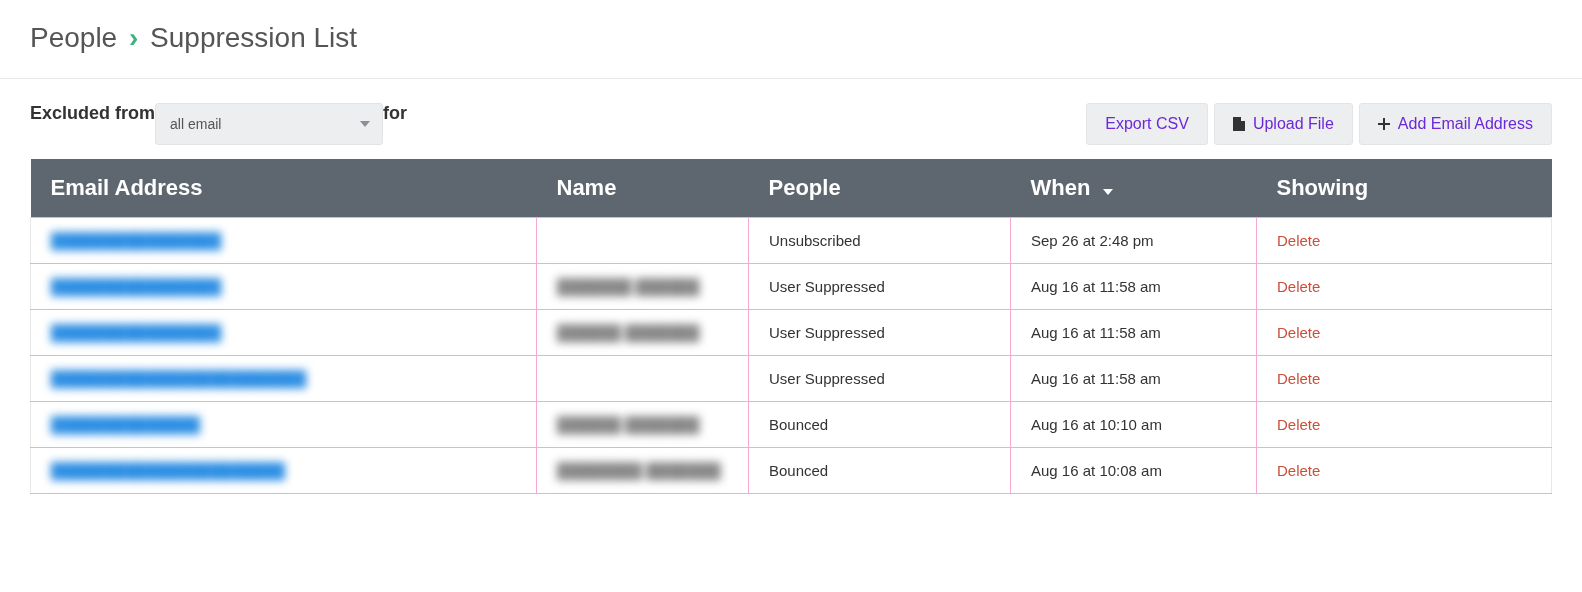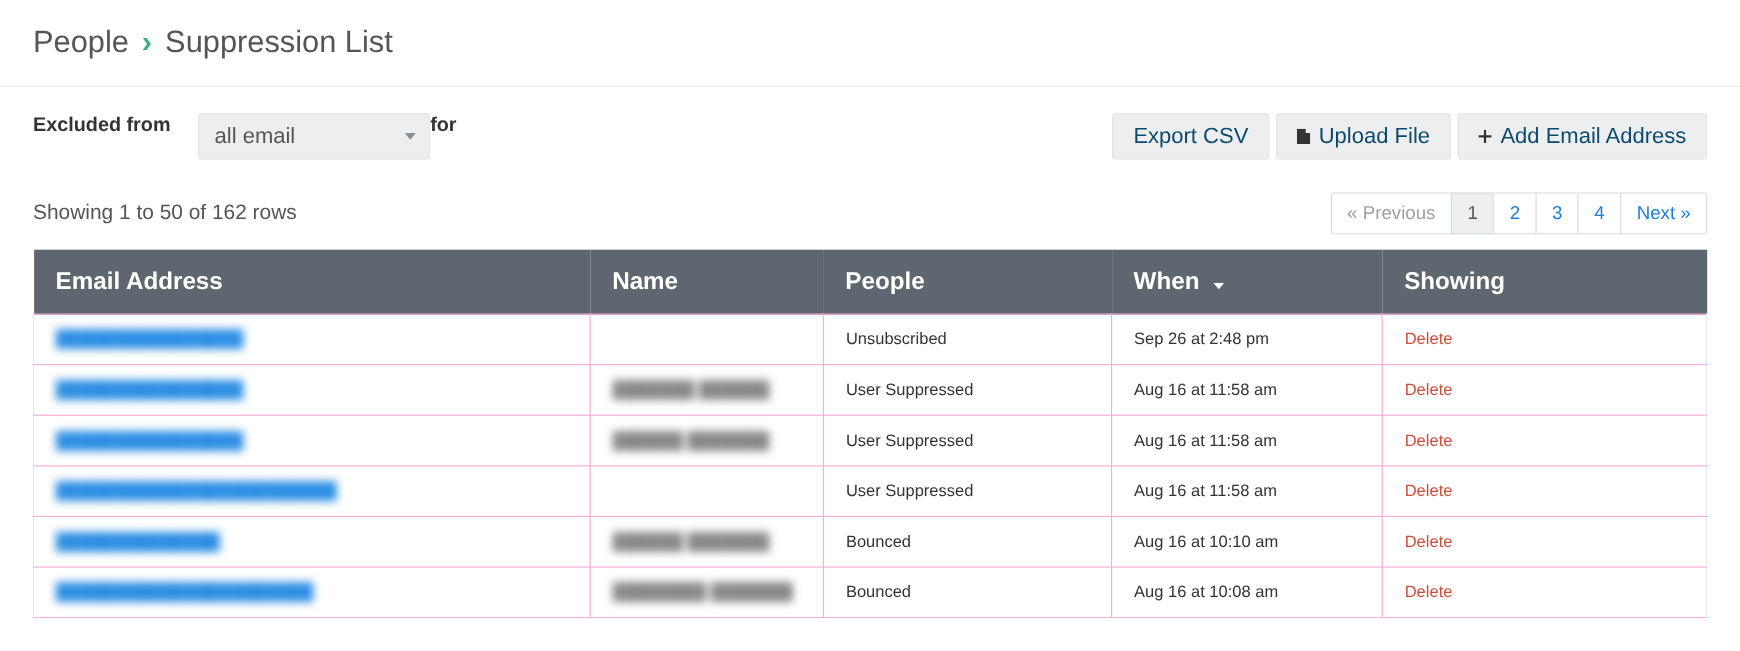--- a/index.html
+++ b/index.html
@@ -9,26 +9,26 @@
   .breadcrumb { font-size:28px; color:#555; font-weight:400; }
   .breadcrumb .root { color:#555; }
   .breadcrumb .sep { color:#3eb37f; padding:0 4px; font-weight:600; }
   .breadcrumb .leaf { color:#555; }
 
   .body { padding: 18px 30px 0 30px; }
 
   .toolbar { display:flex; align-items:center; justify-content:space-between; margin-top:6px; }
   .filters { display:flex; align-items:flex-start; }
   .filters .lbl { font-size:18px; font-weight:600; color:#333; }
-  .select { position:relative; width:211px; height:42px; background:#eceeef; border:1px solid #e2e4e6; border-radius:3px; display:flex; align-items:center; padding:0 14px; font-size:20px; color:#555; cursor:pointer;margin-left:25px; }
+  .select { position:relative; width:228px; height:42px; background:#eceeef; border:1px solid #e2e4e6; border-radius:3px; display:flex; align-items:center; padding:0 14px; font-size:14px; color:#555; cursor:pointer; }
   .select .caret { position:absolute; right:12px; top:50%; transform:translateY(-50%); }
   .select .caret svg { display:block; }
 
   .actions { display:flex; gap:6px; }
-  .btn { height:42px; padding:16px 18px; background:#eceeef; border:1px solid #e2e4e6; border-radius:3px; display:flex; align-items:center; gap:8px; font-size:20px; color:#0c4a6e; cursor:pointer; }
+  .btn { height:42px; padding:16px 18px; background:#eceeef; border:1px solid #e2e4e6; border-radius:3px; display:flex; align-items:center; gap:8px; font-size:16px; color:#6d28d9; cursor:pointer; }
   .btn .ico { display:flex; align-items:center; }
   .btn .ico svg { display:block; }
 
   .meta-row { display:flex; align-items:center; justify-content:space-between; margin-top:30px; }
   .showing { font-size:19px; color:#555; }
 
   .pagination { display:flex; }
   .pg { border:1px solid #d9dcdf; padding:8px 14px; font-size:17px; color:#1e7fd6; cursor:pointer; background:#fff; }
   .pg + .pg { margin-left:-1px; }
   .pg.disabled { color:#9aa0a6; cursor:default; }
@@ -97,31 +97,20 @@
         <span class="ico">
           <svg width="12" height="12" viewBox="0 0 12 12">
                 <path d="M5 0h2v5h5v2H7v5H5V7H0V5h5V0Z" fill="#333"></path>
               </svg>
         </span>
         <span>Add Email Address</span>
       </div>
     </div>
   </div>
 
-  <div class="meta-row">
-    <div class="showing">Showing 1 to 50 of 162 rows</div>
-    <div class="pagination" id="pagination">
-          <div class="pg disabled">« Previous</div>
-          <div class="pg active">1</div>
-          <div class="pg">2</div>
-          <div class="pg">3</div>
-          <div class="pg">4</div>
-          <div class="pg">Next »</div>
-        </div>
-  </div>
 
   <table class="data">
     <colgroup>
       <col class="col-email">
           <col class="col-name">
           <col class="col-reason">
           <col class="col-when">
           <col class="col-actions">
     </colgroup>
     <thead>

